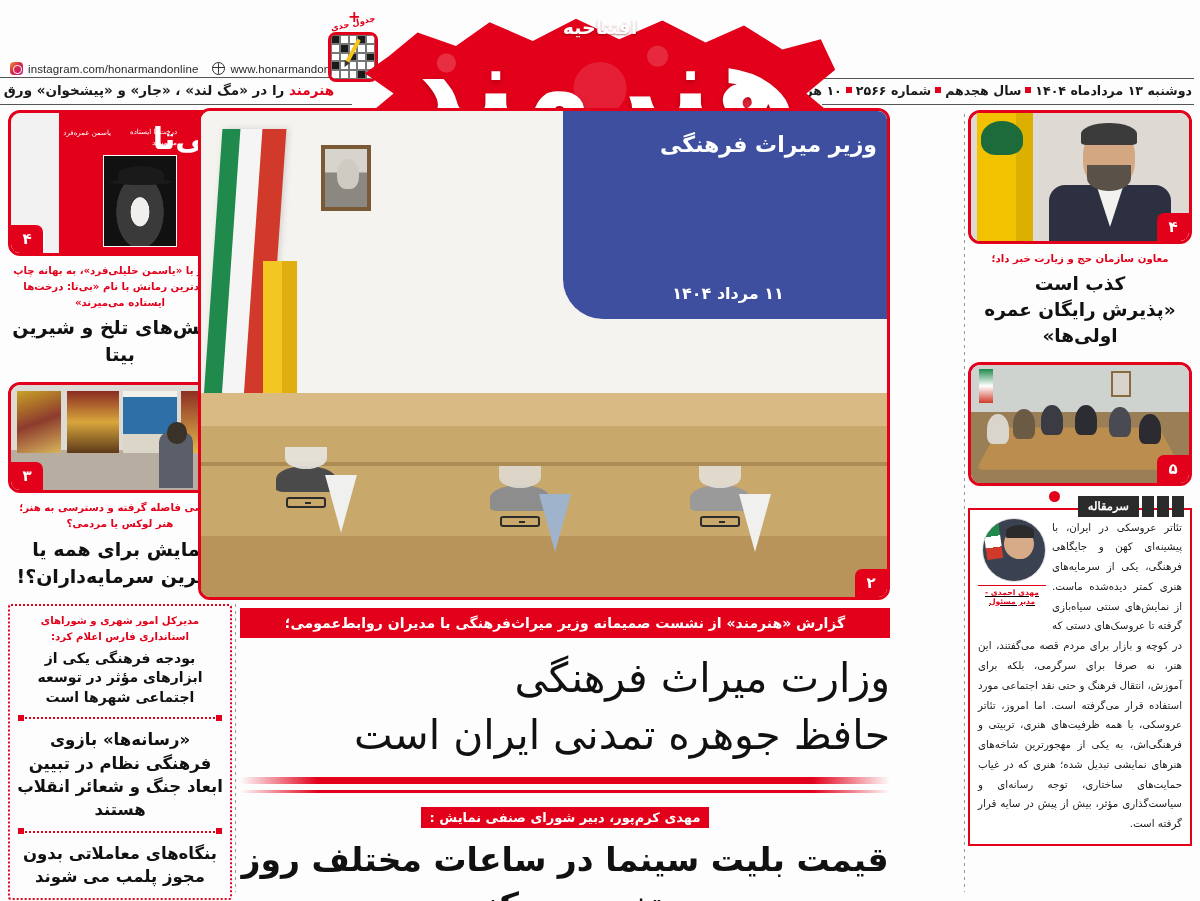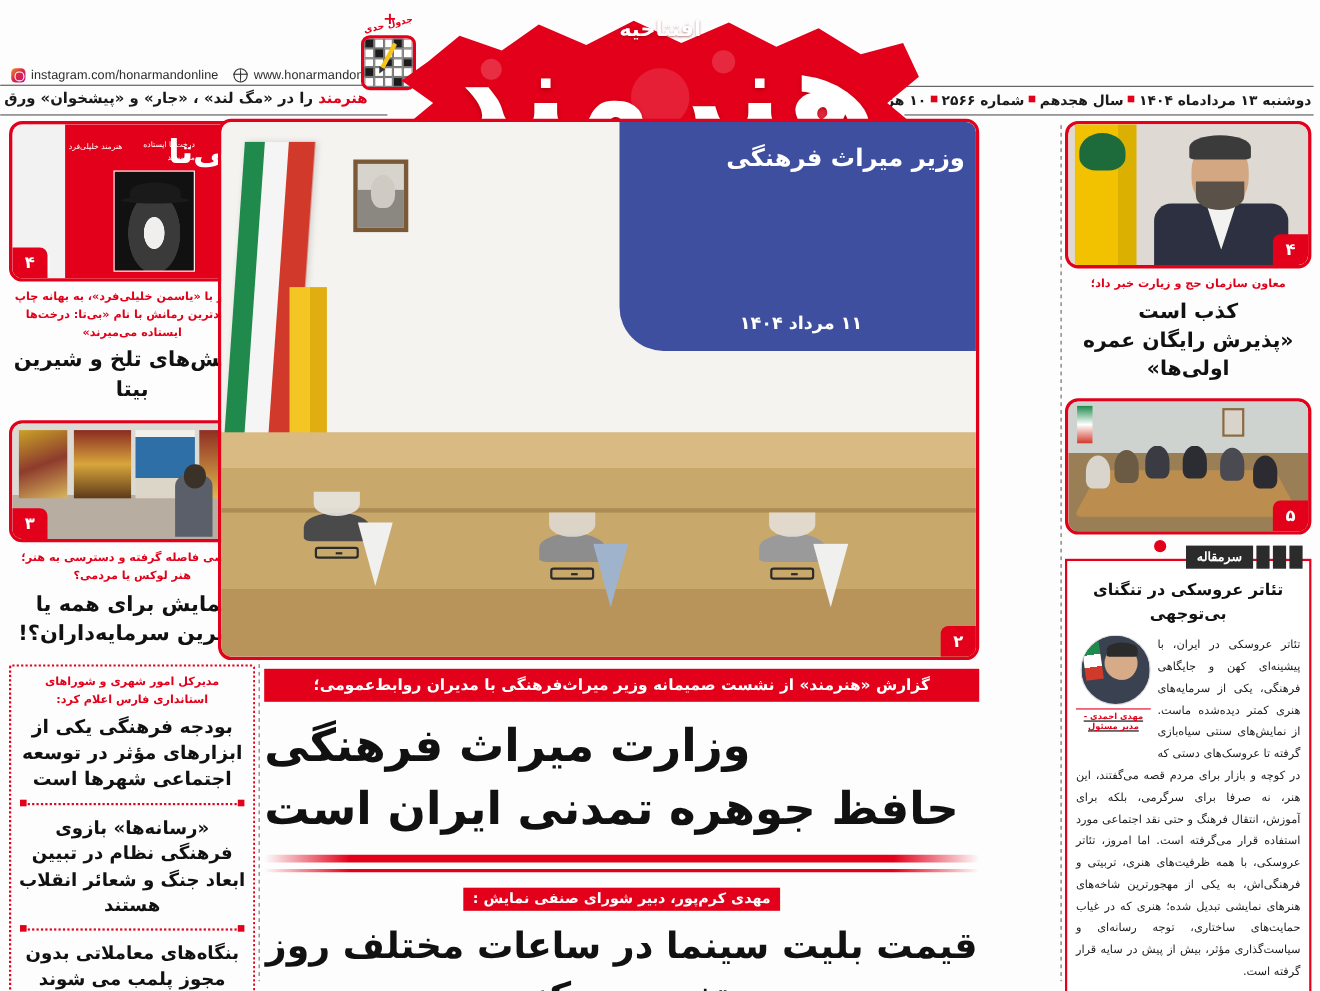--- a/index.html
+++ b/index.html
@@ -300,21 +300,21 @@
   }
 
   .red-kicker-bar {
     position:relative; margin-top:8px; background:#e2001a; height:30px;
     display:flex; align-items:center; justify-content:center;
   }
   .red-kicker-bar .txt {
     color:#fff; font-size:14px; font-weight:bold; direction:rtl; white-space:nowrap;
   }
   .head-big {
-    direction:rtl; text-align:left; color:#111; font-weight:bold;
+    direction:rtl; text-align:right; color:#111; font-weight:normal;
     font-size:41px; line-height:1.38; margin-top:12px; letter-spacing:-.5px;
   }
   .grad-rule {
     height:7px; margin-top:14px;
     background: linear-gradient(90deg, rgba(226,0,26,0) 0%, #e2001a 12%, #e2001a 88%, rgba(226,0,26,0) 100%);
     border-radius:4px;
   }
   .grad-rule.thin { height:3px; margin-top:6px; }
   .kicker-chip {
     margin: 14px auto 0 auto; background:#e2001a; color:#fff; font-size:13px; font-weight:bold;
@@ -492,21 +492,21 @@
     <div class="mast-tagline">... بادا که خاک درگه اهل هنر شوی</div>
   </div>
 
   <div class="col-left">
 
     <div class="thumb-card">
       <div class="book-cover">
         <span class="white-edge"></span>
         <span class="ttl">بی‌تا</span>
         <span class="sub">درخت‌ها ایستاده می‌میرند</span>
-        <span class="author">هنرمند خلیلی‌فرد</span>
+        <span class="author">یاسمن عمره‌فرد</span>
         <span class="photo"></span>
         <span class="stamp"></span>
       </div>
       <span class="pg-badge lt">۴</span>
     </div>
     <div class="kicker">گفتگو با «یاسمن خلیلی‌فرد»، به بهانه چاپ جدیدترین رمانش با نام «بی‌تا: درخت‌ها ایستاده می‌میرند»</div>
     <div class="headline-sm" style="font-size:19px;">چالش‌های تلخ و شیرین بیتا</div>
 
     <div class="thumb-card" style="margin-top:14px;">
       <div class="gallery-photo">
@@ -517,21 +517,21 @@
         <span style="position:absolute;left:148px;bottom:2px;width:34px;height:56px;background:#5a5f6a;border-radius:10px 10px 0 0;"></span>
         <span style="position:absolute;left:156px;bottom:46px;width:20px;height:22px;background:#3a3129;border-radius:48%;"></span>
       </div>
       <span class="pg-badge lt">۳</span>
     </div>
     <div class="kicker">بررسی فاصله گرفته و دسترسی به هنر؛ هنر لوکس یا مردمی؟</div>
     <div class="headline-sm" style="font-size:19px;">نمایش برای همه یا ویترین سرمایه‌داران؟!</div>
 
     <div class="dot-box" style="margin-top:14px;">
       <div class="kicker" style="margin-top:0;">مدیرکل امور شهری و شوراهای استانداری فارس اعلام کرد:</div>
-      <div class="headline-sm" style="font-size:17px;">بودجه فرهنگی یکی از ابزارهای مؤثر در توسعه اجتماعی شهرها است</div>
+      <div class="headline-sm" style="font-size:14px;">بودجه فرهنگی یکی از ابزارهای مؤثر در توسعه اجتماعی شهرها است</div>
       <div class="dot-sep"></div>
       <div class="headline-sm" style="font-size:16.5px;">«رسانه‌ها» بازوی فرهنگی نظام در تبیین ابعاد جنگ و شعائر انقلاب هستند</div>
       <div class="dot-sep"></div>
       <div class="headline-sm" style="font-size:16.5px;">بنگاه‌های معاملاتی بدون مجوز پلمب می شوند</div>
     </div>
   </div>
 
   <div class="v-dots" style="left:234px;"></div>
   <div class="v-dots" style="right:234px;"></div>
 
@@ -640,21 +640,20 @@
 
     <div class="edit-box" style="margin-top:22px;">
       <span class="edit-tab">
         <span class="blk"></span>
         <span class="blk"></span>
         <span class="blk"></span>
         <span class="lbl">سرمقاله</span>
       </span>
       <span class="edit-dot"></span>
 
-      <div class="edit-title">تئاتر عروسکی در تنگنای بی‌توجهی</div>
 
       <div class="edit-author-wrap">
         <div class="edit-avatar">
           <span class="flagbit"></span>
           <span class="hd"></span>
           <span class="hr"></span>
         </div>
         <div class="edit-byline">مهدی احمدی - مدیر مسئول</div>
       </div>
 

